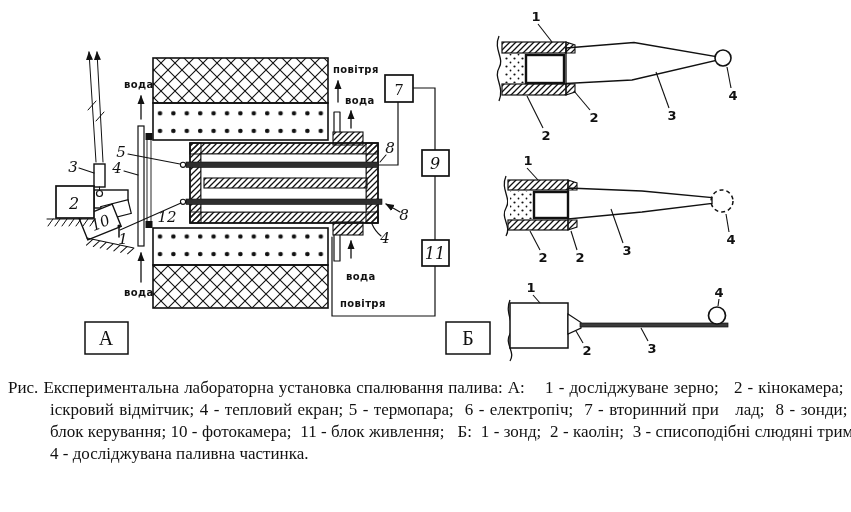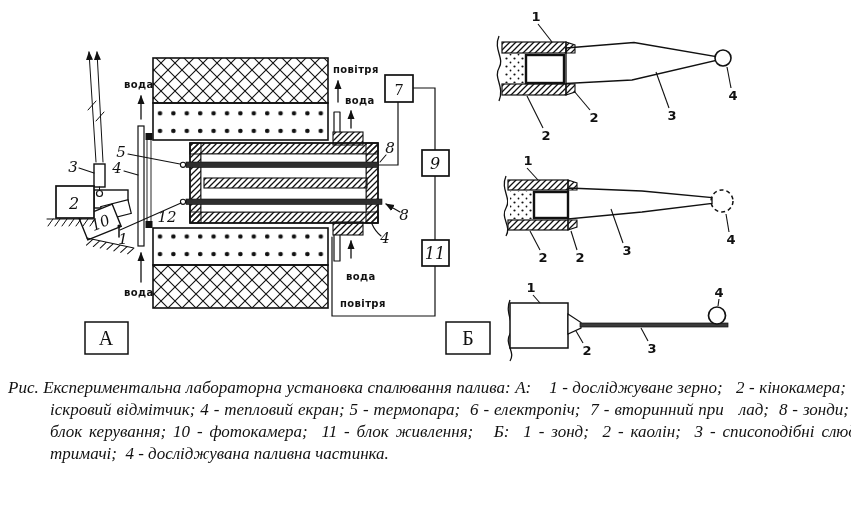--- a/index.html
+++ b/index.html
@@ -9,21 +9,21 @@
   svg text{fill:#111;}
   .la{font:italic 15px "DejaVu Serif",serif;}          
   .la2{font:italic 16px "DejaVu Serif",serif;}
   .lb{font:bold 13px "DejaVu Sans",sans-serif;}        
   .fl{font:bold 10px "DejaVu Sans",sans-serif;letter-spacing:.4px;} 
   .sec{font:20px "Liberation Serif",serif;}
   .bx7{font:17px "Liberation Serif",serif;}
   .caption{position:absolute;left:8px;top:377px;width:828px;
            font:17px/22px "Liberation Serif",serif;color:#111;
            text-align:justify;padding-left:42px;text-indent:-42px;}
-  .caption span{white-space:pre-wrap;font-style:italic;}
+  .caption span{white-space:pre-wrap;}
 </style>
 </head>
 <body>
 
 <div id="stage">
 <svg width="851" height="374" viewBox="0 0 851 374">
   <defs>
     <pattern id="xh" width="14" height="14" patternUnits="userSpaceOnUse">
       <path d="M0,0 L14,14 M14,0 L0,14 M-1,13 L1,15 M13,-1 L15,1" stroke="#111" stroke-width="1.1" fill="none"></path>
     </pattern>

